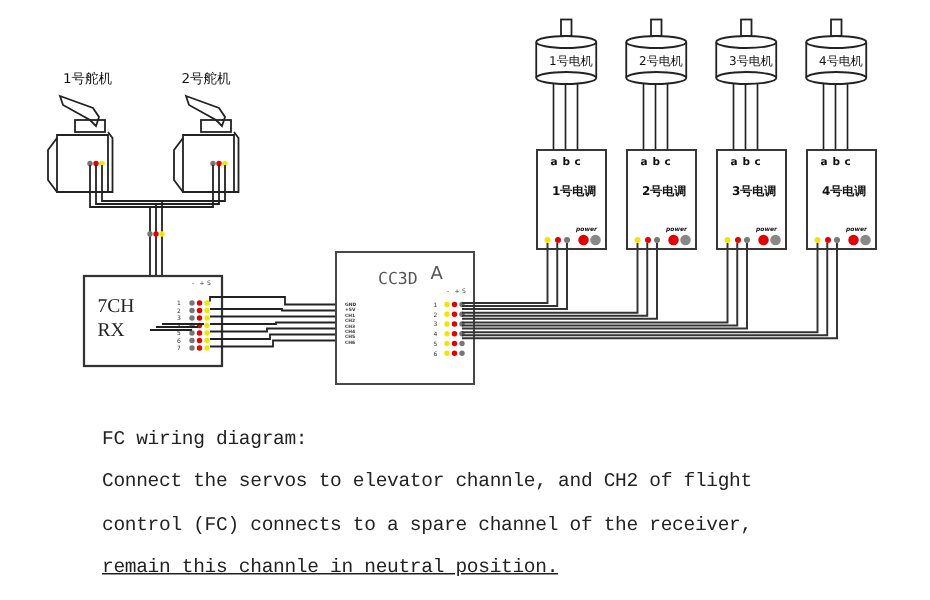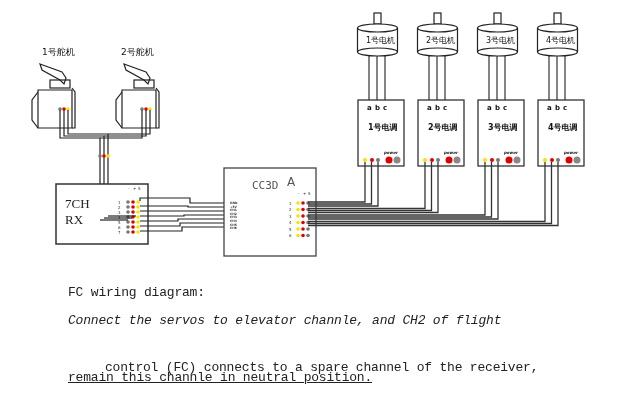--- a/index.html
+++ b/index.html
@@ -248,15 +248,15 @@
       <path d="M485,162 L485,215 L308,215" fill="none" stroke="#333" stroke-width="1.3"></path>
       <path d="M491.5,162 L491.5,217 L308,217" fill="none" stroke="#333" stroke-width="1.3"></path>
       <path d="M498,162 L498,219 L308,219" fill="none" stroke="#333" stroke-width="1.3"></path>
       <path d="M545,162 L545,221.5 L308,221.5" fill="none" stroke="#333" stroke-width="1.3"></path>
       <path d="M551.5,162 L551.5,223.5 L308,223.5" fill="none" stroke="#333" stroke-width="1.3"></path>
       <path d="M558,162 L558,225.5 L308,225.5" fill="none" stroke="#333" stroke-width="1.3"></path>
     </g>
 </svg>
 
 <div class="caption" style="top:285px;">FC wiring diagram:</div>
-<div class="caption" style="top:313px;font-style:italic;">Connect the servos to elevator channle, and CH2 of flight</div>
-<div class="caption" style="top:360px;margin-left:37px;">control (FC) connects to a spare channel of the receiver,</div>
+<div class="caption" style="top:313px;">Connect the servos to elevator channle, and CH2 of flight</div>
+<div class="caption" style="top:342px;">control (FC) connects to a spare channel of the receiver,</div>
 <div class="caption" style="top:370px;text-decoration:underline;">remain this channle in neutral position.</div>
 
 </body></html>

